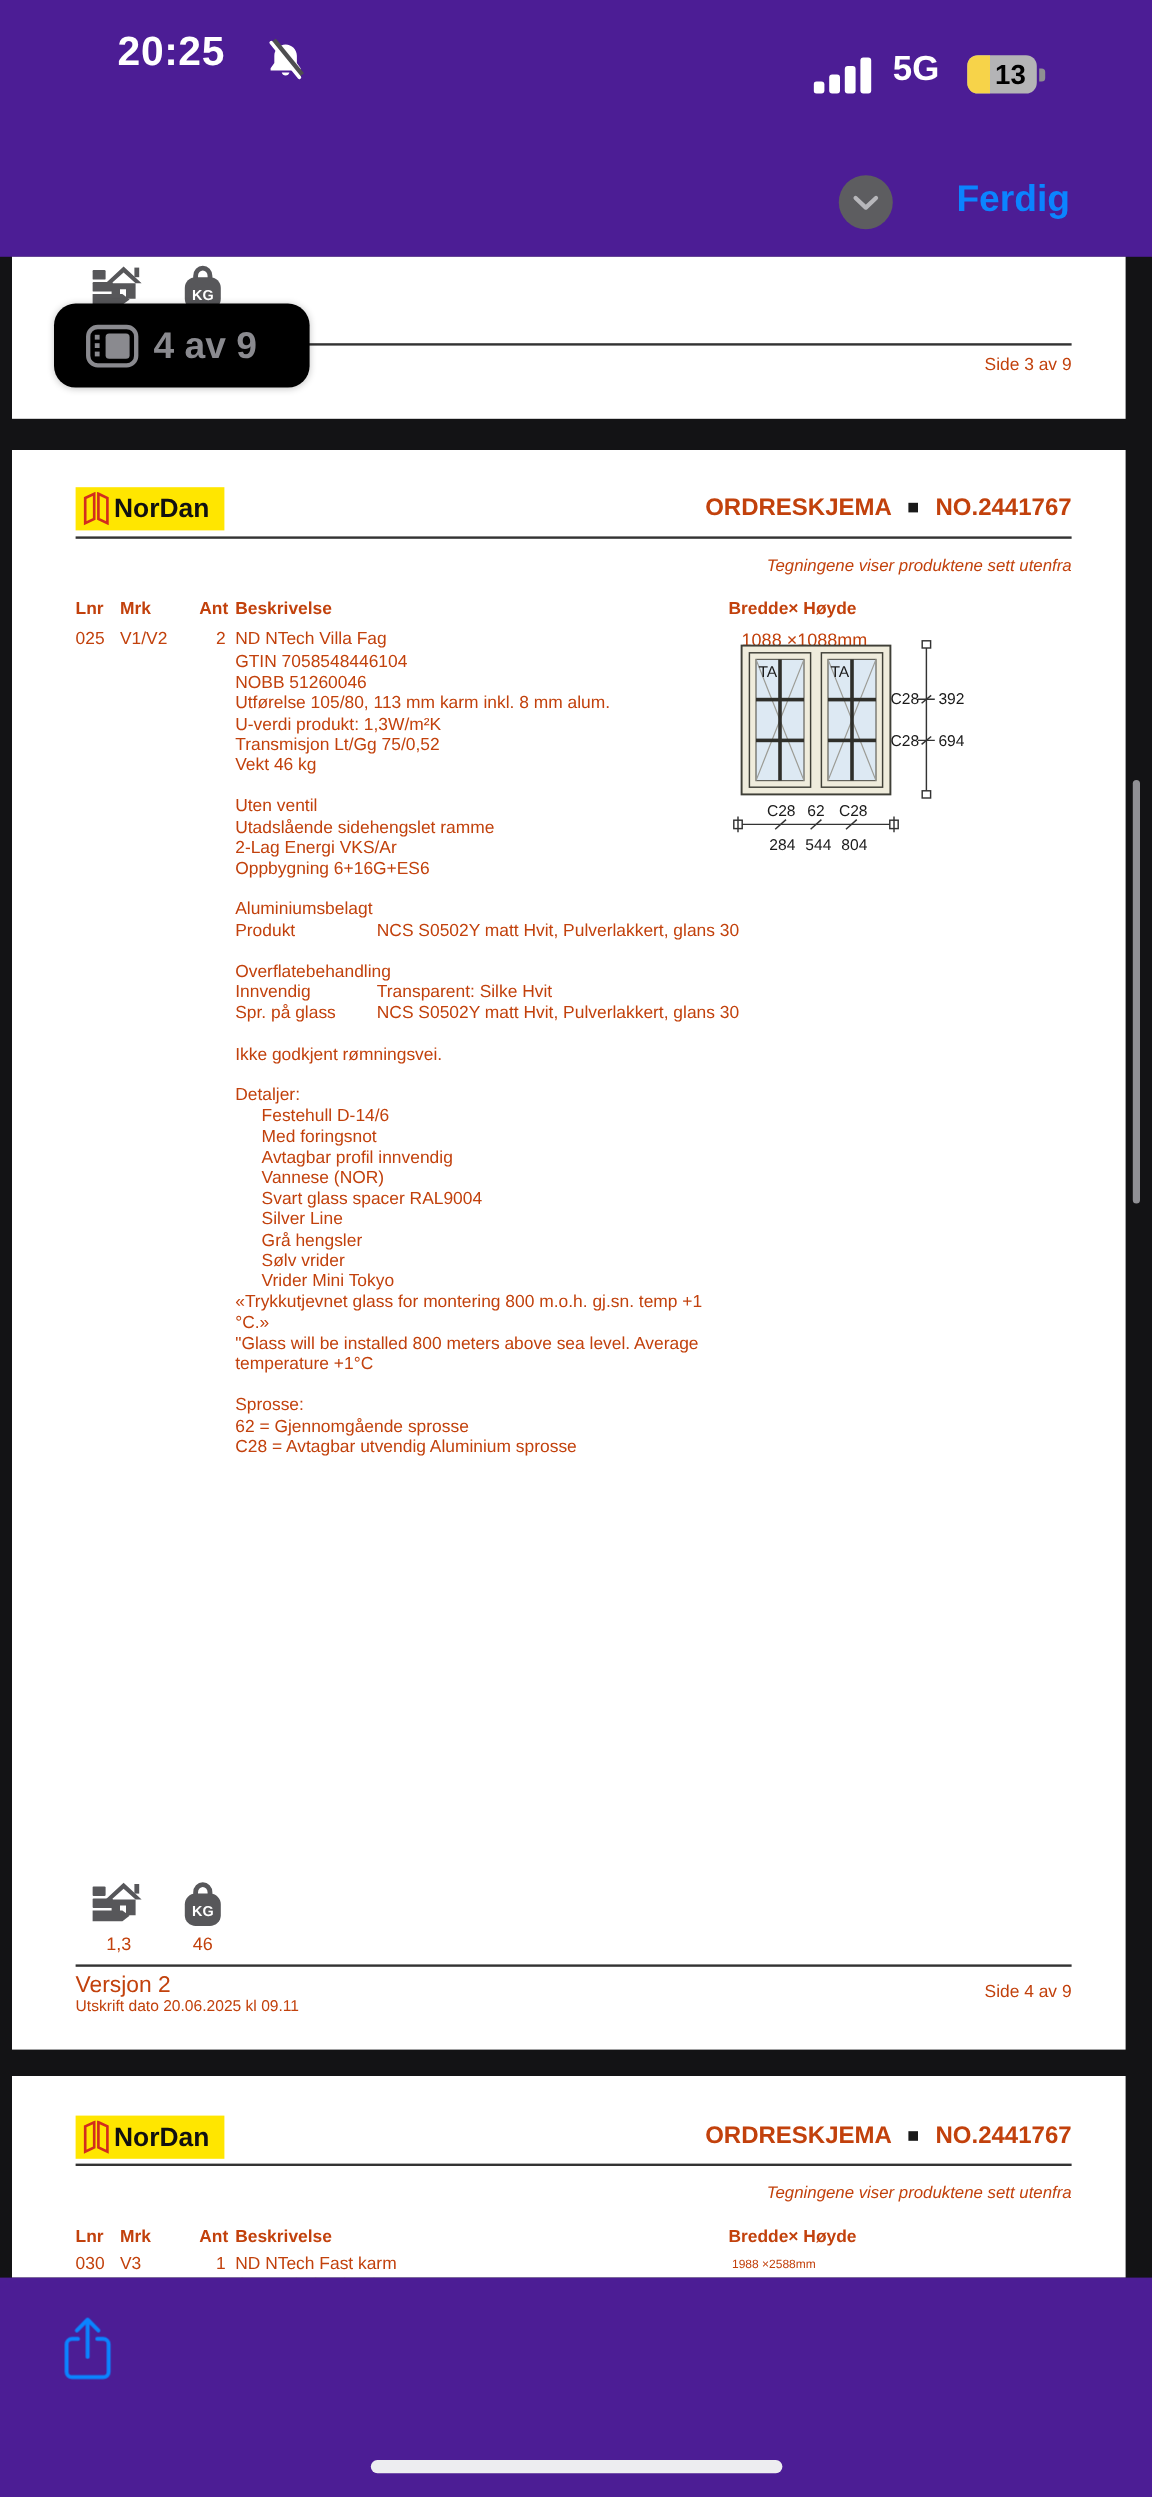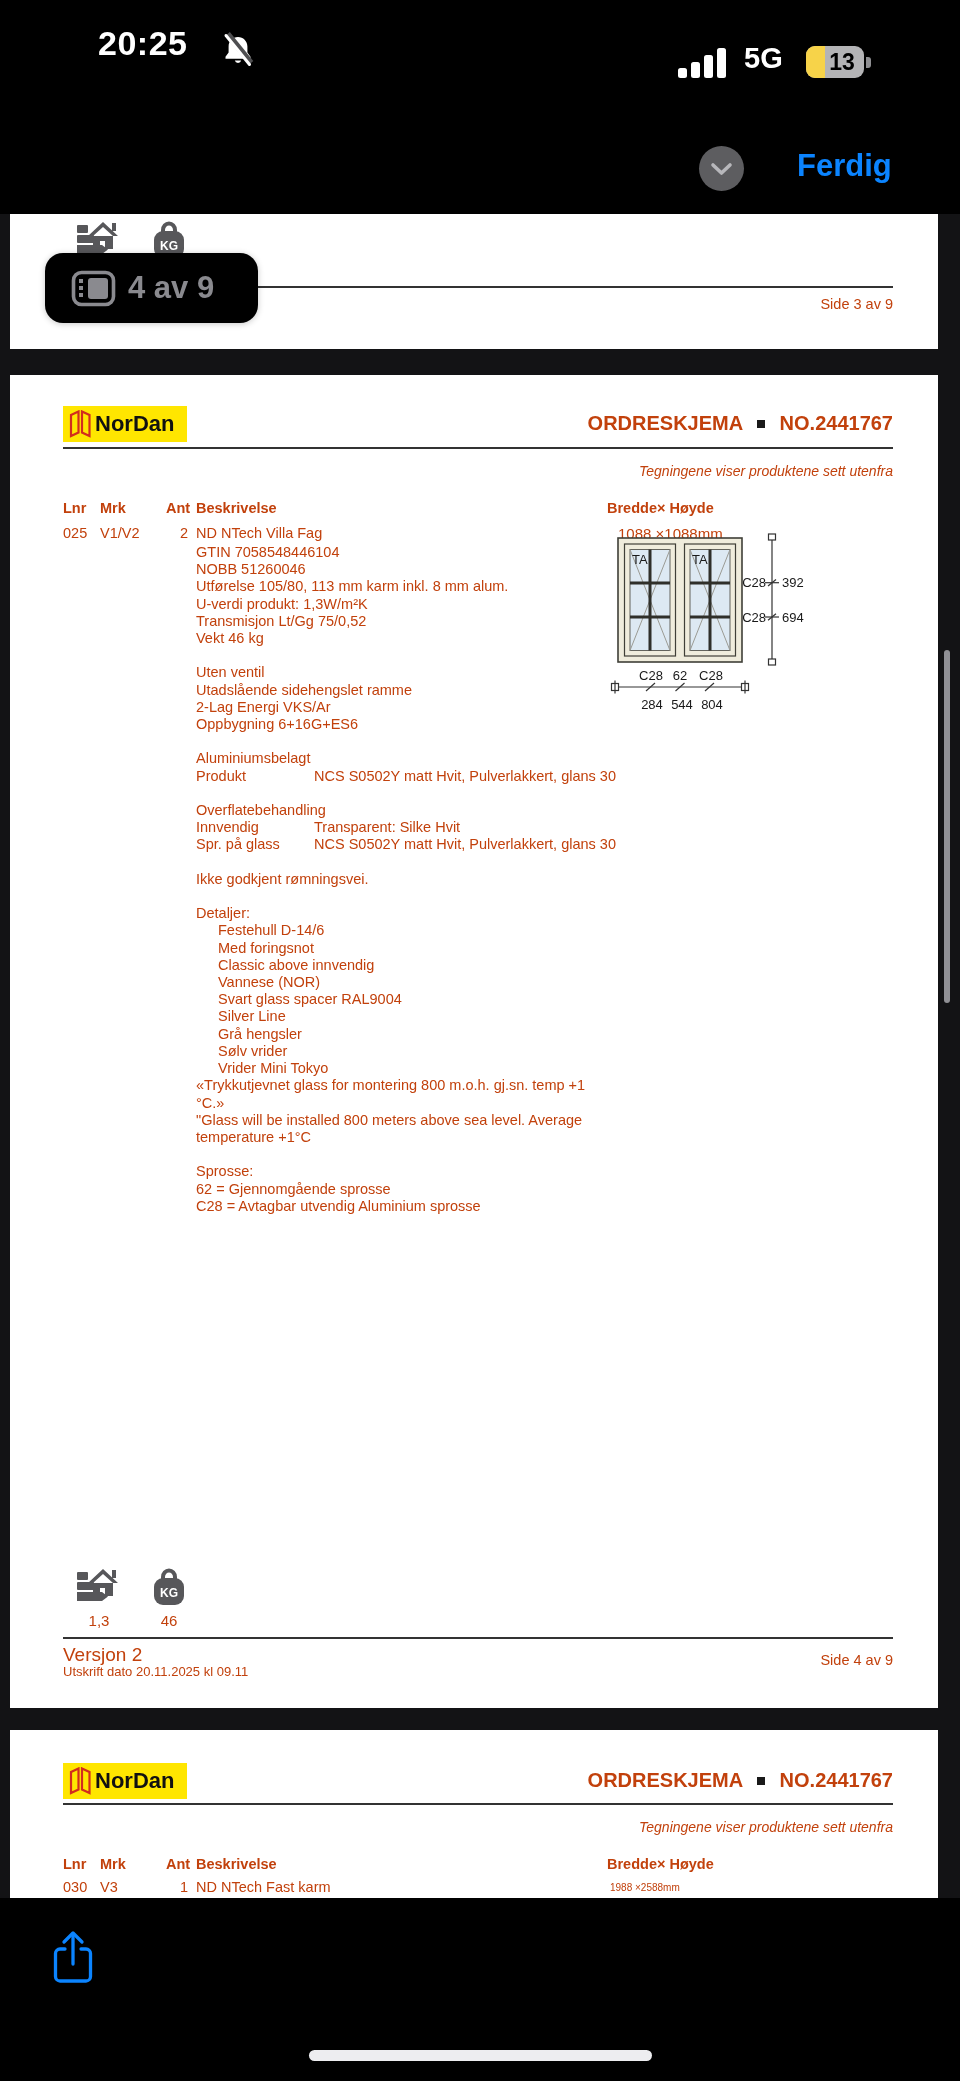--- a/index.html
+++ b/index.html
@@ -3,21 +3,21 @@
 <meta charset="utf-8">
 <style>
   html,body{margin:0;padding:0;background:#000;}
   .screen{position:relative;width:960px;height:2081px;background:#131315;overflow:hidden;
           font-family:"Liberation Sans","DejaVu Sans",sans-serif;}
   .abs{position:absolute;}
   .page{position:absolute;left:10px;width:928px;background:#fff;overflow:hidden;}
   .doc{font-size:14.5px;line-height:17.2px;color:#c2410c;white-space:nowrap;}
   .b{font-weight:bold;}
   .it{font-style:italic;}
-  .chrome{background:#000000;}
+  .chrome{background:#4c1d95;}
   .white{color:#fff;}
   .blue{color:#0b84ff;}
   .rule{position:absolute;height:2px;background:#333;}
   .dline{white-space:nowrap;}
   .dline.ind{padding-left:22px;}
   .dlabel{display:inline-block;width:118px;}
   .ellip{overflow:hidden;text-overflow:ellipsis;white-space:nowrap;}
   svg{display:block;}
 </style>
 </head>
@@ -132,21 +132,21 @@
         <div class="dline">&nbsp;</div>
         <div class="dline">Overflatebehandling</div>
         <div class="dline"><span class="dlabel"> Innvendig</span><span>Transparent: Silke Hvit</span></div>
         <div class="dline"><span class="dlabel"> Spr. på glass</span><span>NCS S0502Y matt Hvit, Pulverlakkert, glans 30</span></div>
         <div class="dline">&nbsp;</div>
         <div class="dline">Ikke godkjent rømningsvei.</div>
         <div class="dline">&nbsp;</div>
         <div class="dline">Detaljer:</div>
         <div class="dline ind">Festehull D-14/6</div>
         <div class="dline ind">Med foringsnot</div>
-        <div class="dline ind">Classic above innvendig</div>
+        <div class="dline ind">Avtagbar profil innvendig</div>
         <div class="dline ind">Vannese (NOR)</div>
         <div class="dline ind">Svart glass spacer RAL9004</div>
         <div class="dline ind">Silver Line</div>
         <div class="dline ind">Grå hengsler</div>
         <div class="dline ind">Sølv vrider</div>
         <div class="dline ind">Vrider Mini Tokyo</div>
         <div class="dline">«Trykkutjevnet glass for montering 800 m.o.h. gj.sn. temp +1</div>
         <div class="dline">°C.»</div>
         <div class="dline">"Glass will be installed 800 meters above sea level. Average</div>
         <div class="dline"> temperature +1°C</div>
@@ -216,21 +216,21 @@
     <svg class="abs" style="left:142px;top:1191px;" width="34" height="41" viewBox="0 0 34 41">
       <path d="M11,14 v-3 a6,6.5 0 0 1 12,0 v3" fill="none" stroke="#57575a" stroke-width="4"></path>
       <rect x="2" y="12" width="30" height="27" rx="9" fill="#57575a"></rect>
       <text x="17" y="31" font-size="12" font-weight="bold" fill="#fff" text-anchor="middle" font-family="Liberation Sans,sans-serif">KG</text>
     </svg>
     <div class="abs doc" style="left:67px;top:1237px;width:44px;text-align:center;font-size:15px;">1,3</div>
     <div class="abs doc" style="left:142px;top:1237px;width:34px;text-align:center;font-size:15px;">46</div>
 
     <div class="rule" style="left:53px;right:45px;top:1262px;"></div>
     <div class="abs doc" style="left:53px;top:1271px;font-size:19px;">Versjon 2</div>
-    <div class="abs doc" style="left:53px;top:1288px;font-size:13px;">Utskrift dato 20.11.2025 kl 09.11</div>
+    <div class="abs doc" style="left:53px;top:1288px;font-size:13px;">Utskrift dato 20.06.2025 kl 09.11</div>
     <div class="abs doc" style="right:45px;top:1277px;">Side 4 av 9</div>
   </div>
 
   <div class="page" style="top:1730px;height:168px;">
     <div class="abs" style="left:53px;top:33px;width:124px;height:36px;background:#ffe600;">
       <svg class="abs" style="left:5px;top:4px;" width="25" height="28" viewBox="0 0 25 28">
         <path d="M3,5 L10.5,1.5 V22.5 L3,26 Z" fill="none" stroke="#d22d1e" stroke-width="2.2"></path>
         <path d="M14,1.5 L21.5,5 V26 L14,22.5 Z" fill="none" stroke="#d22d1e" stroke-width="2.2"></path>
       </svg>
       <div class="abs" style="left:32px;top:5px;font-size:22px;font-weight:bold;color:#111;">NorDan</div>

